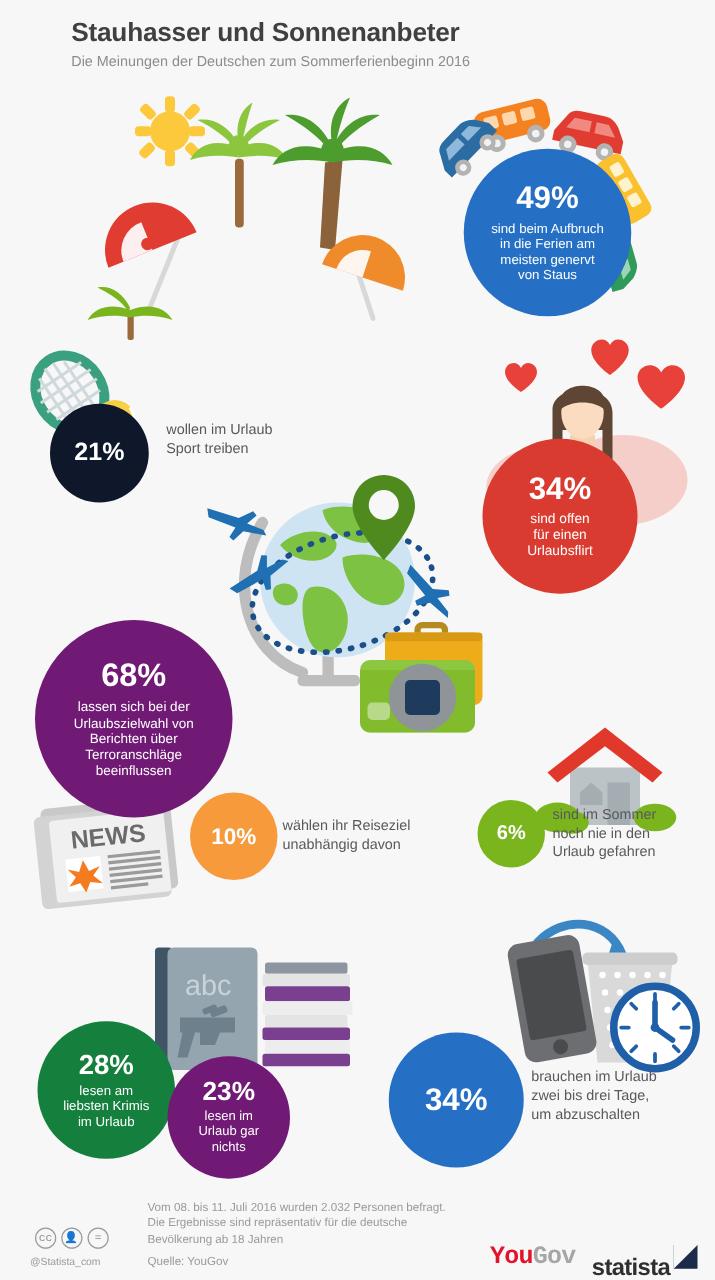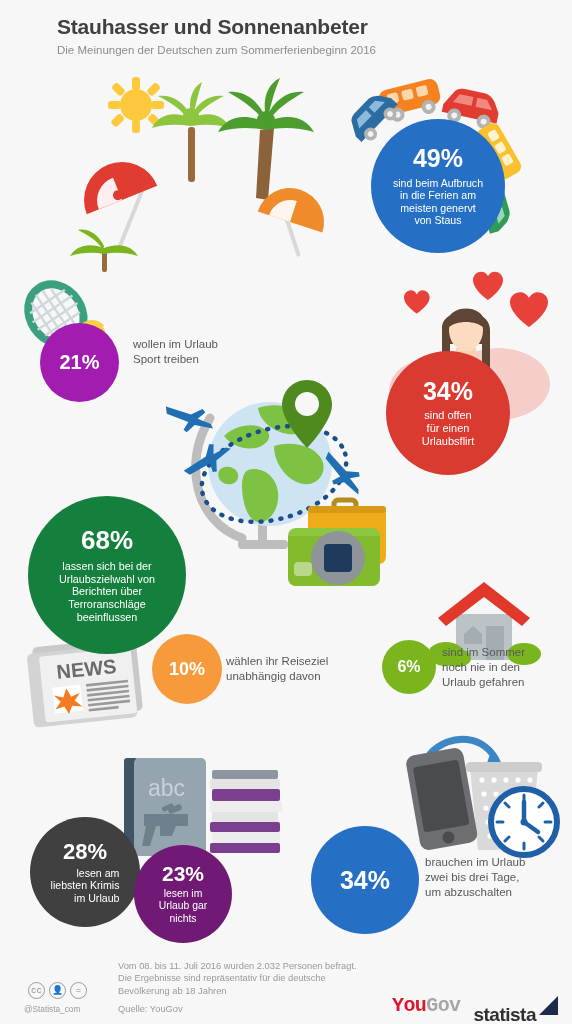--- a/index.html
+++ b/index.html
@@ -433,34 +433,34 @@
 
 
   <div class="circle" style="left:371px; top:119px; width:134px; height:134px; background:#2570c4;">
     <span class="pct" style="font-size:25px;">49%</span>
     <span class="cap" style="font-size:10.6px; margin-top:5px; white-space:pre-line;">sind beim Aufbruch
 in die Ferien am
 meisten genervt
 von Staus</span>
   </div>
 
-  <div class="circle" style="left:40px; top:323px; width:79px; height:79px; background:#a21caf;">
+  <div class="circle" style="left:40px; top:323px; width:79px; height:79px; background:#0f172a;">
     <span class="pct" style="font-size:20px;">21%</span>
   </div>
   <div class="caption" style="left:133px; top:337px; width:140px; white-space:pre-line;">wollen im Urlaub
 Sport treiben</div>
 
   <div class="circle" style="left:386px; top:351px; width:124px; height:124px; background:#d93b30;">
     <span class="pct" style="font-size:25px;">34%</span>
     <span class="cap" style="font-size:11px; margin-top:5px; white-space:pre-line;">sind offen
 für einen
 Urlaubsflirt</span>
   </div>
 
-  <div class="circle" style="left:28px; top:496px; width:158px; height:158px; background:#15803d;">
+  <div class="circle" style="left:28px; top:496px; width:158px; height:158px; background:#701a75;">
     <span class="pct" style="font-size:26px;">68%</span>
     <span class="cap" style="font-size:10.8px; margin-top:6px; white-space:pre-line;">lassen sich bei der
 Urlaubszielwahl von
 Berichten über
 Terroranschläge
 beeinflussen</span>
   </div>
 
   <div class="circle" style="left:152px; top:634px; width:70px; height:70px; background:#f79a3c;">
     <span class="pct" style="font-size:18px;">10%</span>
@@ -468,21 +468,21 @@
   <div class="caption" style="left:226px; top:654px; width:150px; white-space:pre-line;">wählen ihr Reiseziel
 unabhängig davon</div>
 
   <div class="circle" style="left:382px; top:640px; width:54px; height:54px; background:#7ab51d;">
     <span class="pct" style="font-size:16px;">6%</span>
   </div>
   <div class="caption" style="left:442px; top:645px; width:130px; white-space:pre-line;">sind im Sommer
 noch nie in den
 Urlaub gefahren</div>
 
-  <div class="circle" style="left:30px; top:817px; width:110px; height:110px; background:#404040;text-align:right;">
+  <div class="circle" style="left:30px; top:817px; width:110px; height:110px; background:#15803d;">
     <span class="pct" style="font-size:22px;">28%</span>
     <span class="cap" style="font-size:10.6px; margin-top:4px; white-space:pre-line;">lesen am
 liebsten Krimis
 im Urlaub</span>
   </div>
 
   <div class="circle" style="left:134px; top:845px; width:98px; height:98px; background:#701a75;">
     <span class="pct" style="font-size:21px;">23%</span>
     <span class="cap" style="font-size:10.4px; margin-top:3px; white-space:pre-line;">lesen im
 Urlaub gar

